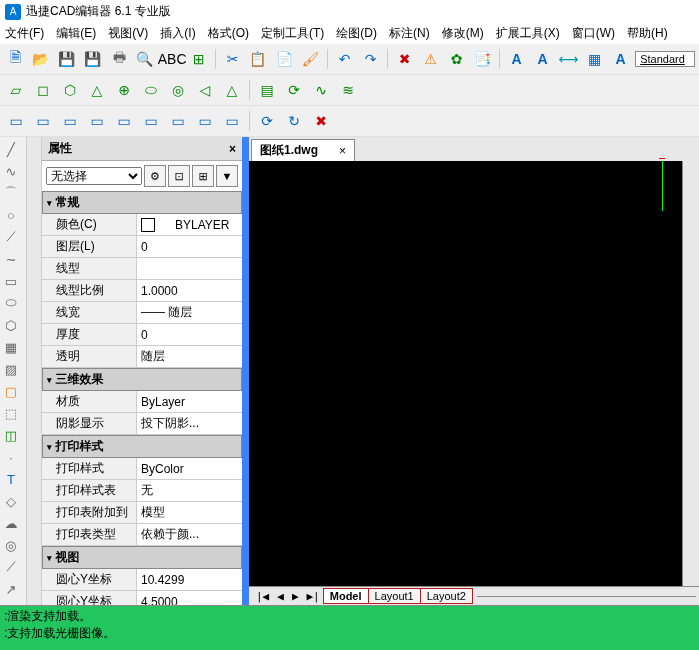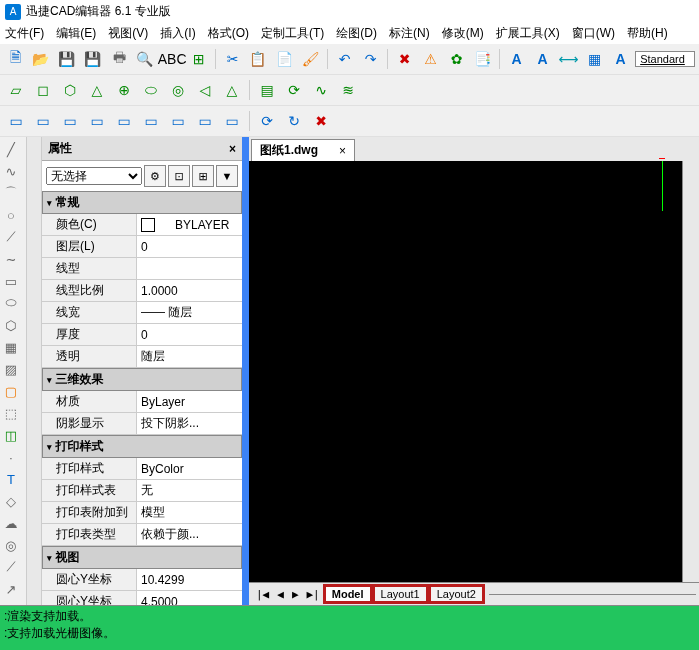--- a/index.html
+++ b/index.html
@@ -213,21 +213,21 @@
   padding: 1px 3px;
   font-size: 11px;
   border-top: 1px solid #888;
 }
 .lt-btn {
   padding: 0 4px;
   font-family: monospace;
 }
 .lt-tab {
   padding: 1px 6px;
-  border: 3px solid #b91c1c;
+  border: 1px solid #b91c1c;
   margin-left: -1px;
   background: #f4f4f4;
 }
 .lt-tab.active {
   background: #fff;
   font-weight: bold;
 }
 .cmd-area {
   background: #22c55e;
   border-top: 1px solid #888;

